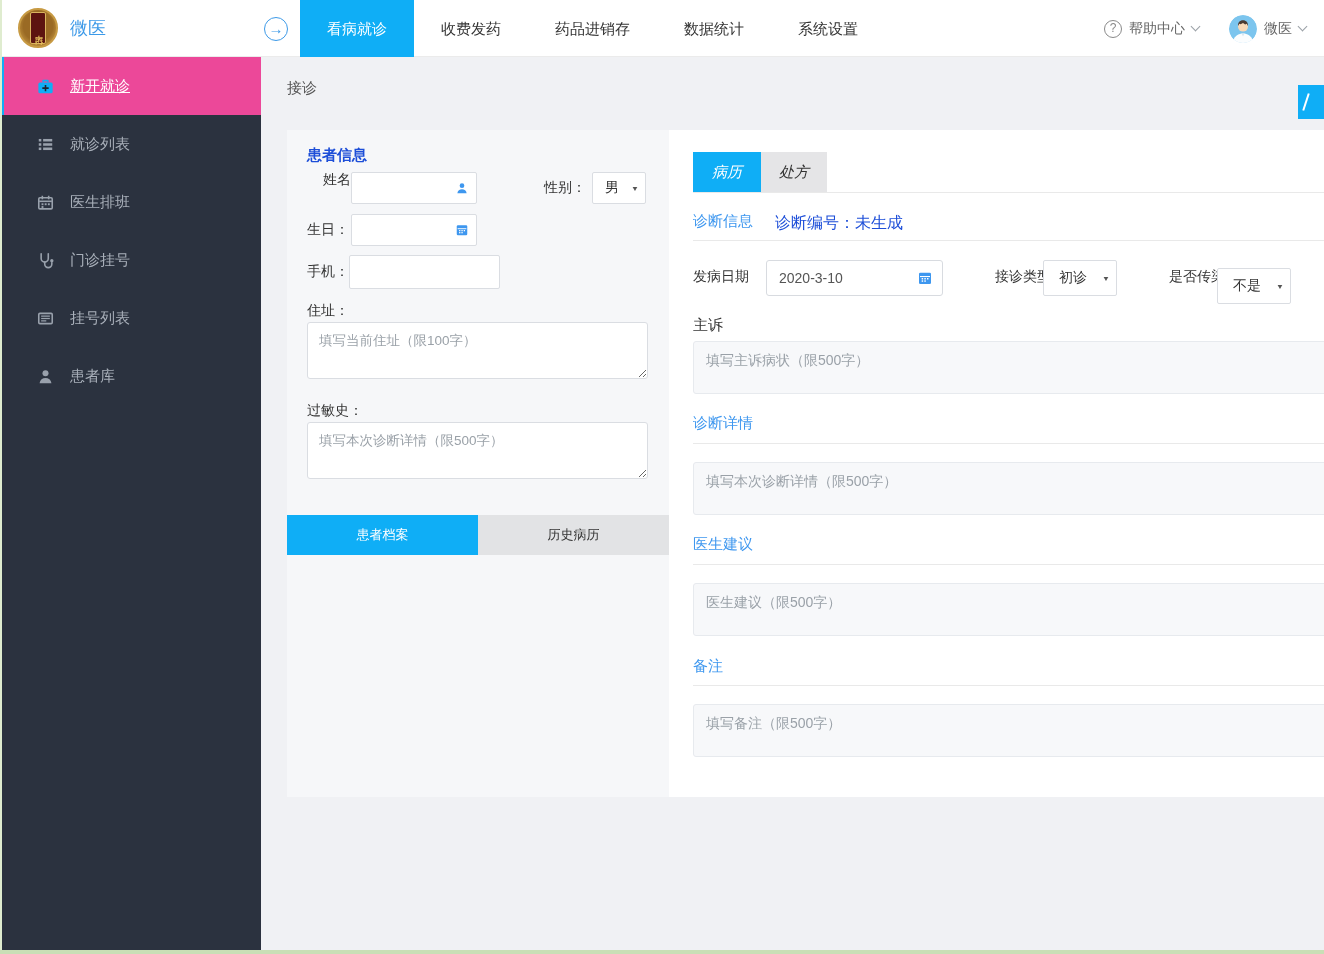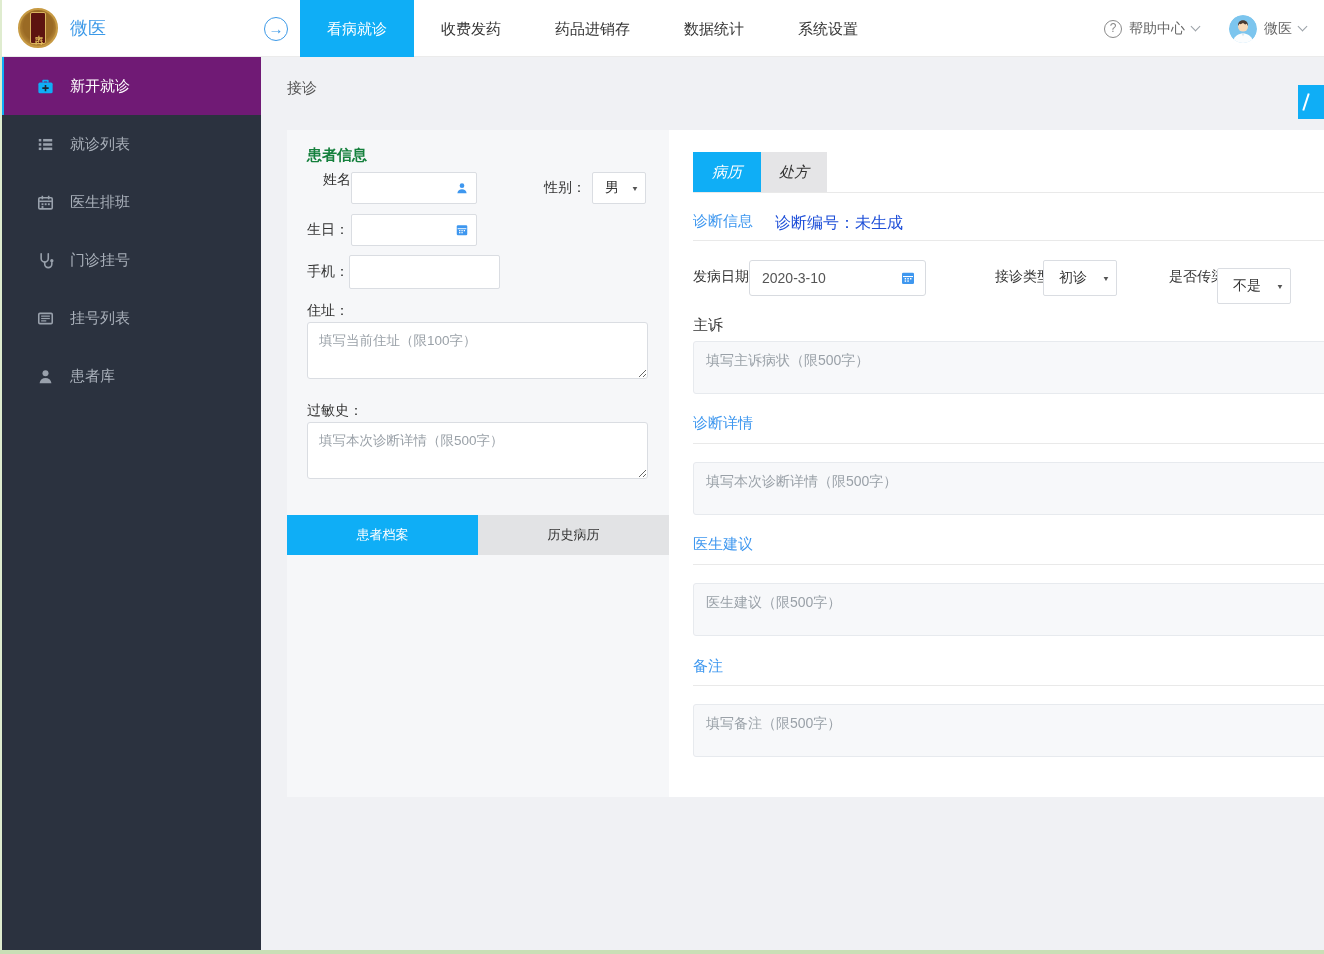--- a/index.html
+++ b/index.html
@@ -27,31 +27,31 @@
   .hdr-right { position:absolute; right:18px; top:0; height:57px; display:flex; align-items:center; gap:30px; }
   .hdr-group { display:flex; align-items:center; gap:7px; color:#666; font-size:14px; cursor:pointer; }
   .q-icon { width:18px; height:18px; border:1.3px solid #8a8a8a; border-radius:50%; color:#8a8a8a; font-size:12px; line-height:15px; text-align:center; }
   .caret { width:7px; height:7px; border-right:1.4px solid #9aa0a6; border-bottom:1.4px solid #9aa0a6; transform:rotate(45deg); margin-top:-4px; }
   .avatar { width:28px; height:28px; border-radius:50%; overflow:hidden; }
 
   
   .sidebar { position:absolute; left:0; top:57px; width:261px; height:897px; background:#2b323f; z-index:5; }
   .sb-item { position:relative; height:58px; display:flex; align-items:center; padding-left:36px; gap:15px; color:#a9b0ba; font-size:15px; cursor:pointer; }
   .sb-item svg { flex:0 0 auto; }
-  .sb-item.active { background:#701a75; color:#fff; padding-left:32px; border-left:4px solid #0faef6; }
+  .sb-item.active { background:#ec4899; color:#fff; padding-left:32px; border-left:4px solid #0faef6;text-decoration:underline; }
 
   
   .main-bg { position:absolute; left:261px; top:57px; width:1063px; height:897px; background:#f0f1f4; }
   .page-title { position:absolute; left:287px; top:79px; font-size:15px; color:#555; }
   .partial-btn { position:absolute; left:1298px; top:85px; width:40px; height:34px; background:#0faef6; cursor:pointer; overflow:hidden; }
   .partial-btn::after { content:""; position:absolute; left:7px; top:8px; width:2px; height:18px; background:#fff; transform:rotate(18deg); }
 
   
   .left-card { position:absolute; left:287px; top:130px; width:382px; height:667px; background:#f6f7f9; }
-  .section-title { position:absolute; left:20px; top:16px; font-size:15px; font-weight:bold; color:#15803d; }
+  .section-title { position:absolute; left:20px; top:16px; font-size:15px; font-weight:bold; color:#1d4ed8; }
   .fld-label { position:absolute; font-size:14px; color:#333; }
   .inp { position:absolute; background:#fff; border:1px solid #dadde2; border-radius:2px; }
   .inp .inp-icon { position:absolute; right:7px; top:50%; transform:translateY(-50%); display:flex; }
   .sel { position:absolute; background:#fff; border:1px solid #dadde2; border-radius:2px; display:flex; align-items:center; cursor:pointer; }
   .sel .sel-val { flex:1; text-align:center; font-size:14px; color:#333; }
   .sel .sel-arrow { font-size:8px; color:#555; margin-right:6px; transform:scaleY(.85); }
   textarea.ta { position:absolute; background:#fff; border:1px solid #dadde2; border-radius:3px; padding:9px 11px; font-size:13.5px; color:#333;
                 font-family:"Liberation Sans", sans-serif; }
   textarea.ta::placeholder { color:#9aa1a8; }
   .lc-tabs { position:absolute; left:0; top:385px; width:382px; height:40px; display:flex; }
@@ -61,21 +61,21 @@
   
   .right-panel { position:absolute; left:669px; top:130px; width:655px; height:667px; background:#fff; }
   .rp-tab { position:absolute; top:22px; height:40px; line-height:40px; text-align:center; font-size:15px; cursor:pointer;font-style:italic; }
   .rp-tab.active { background:#0faef6; color:#fff; }
   .rp-tab.idle { background:#e5e5e7; color:#333; }
   .divider { position:absolute; left:24px; width:650px; height:1px; background:#e9e9e9; }
   .blue-label { position:absolute; left:24px; font-size:15px; color:#3e97ef; }
   .dark-label { position:absolute; left:24px; font-size:15px; color:#333; }
   .muted { position:absolute; font-size:16px; color:#1d4ed8; }
   .rp-fld-label { position:absolute; font-size:14px; color:#333; top:138px; }
-  .date-box { position:absolute; left:80px; top:130px; width:177px; height:36px; background:#fff; border:1px solid #d8dbe0; border-radius:3px; }
+  .date-box { position:absolute; left:97px; top:130px; width:177px; height:36px; background:#fff; border:1px solid #d8dbe0; border-radius:3px; }
   .date-box input { position:absolute; left:12px; top:0; width:130px; height:34px; border:none; outline:none; background:transparent; font-size:14px; color:#555;
                     font-family:"Liberation Sans", sans-serif; }
   .date-box .cal { position:absolute; right:9px; top:50%; transform:translateY(-50%); display:flex; }
   .rp-sel { top:130px; width:74px; height:36px; }
   textarea.ta-gray { position:absolute; left:24px; width:646px; height:53px; background:#f7f8fa; border:1px solid #e7eaee; border-radius:3px;
                      padding:10px 12px; font-size:14px; color:#333; font-family:"Liberation Sans", sans-serif; resize:none; }
   textarea.ta-gray::placeholder { color:#9aa1a8; }
 </style>
 </head>
 <body>

